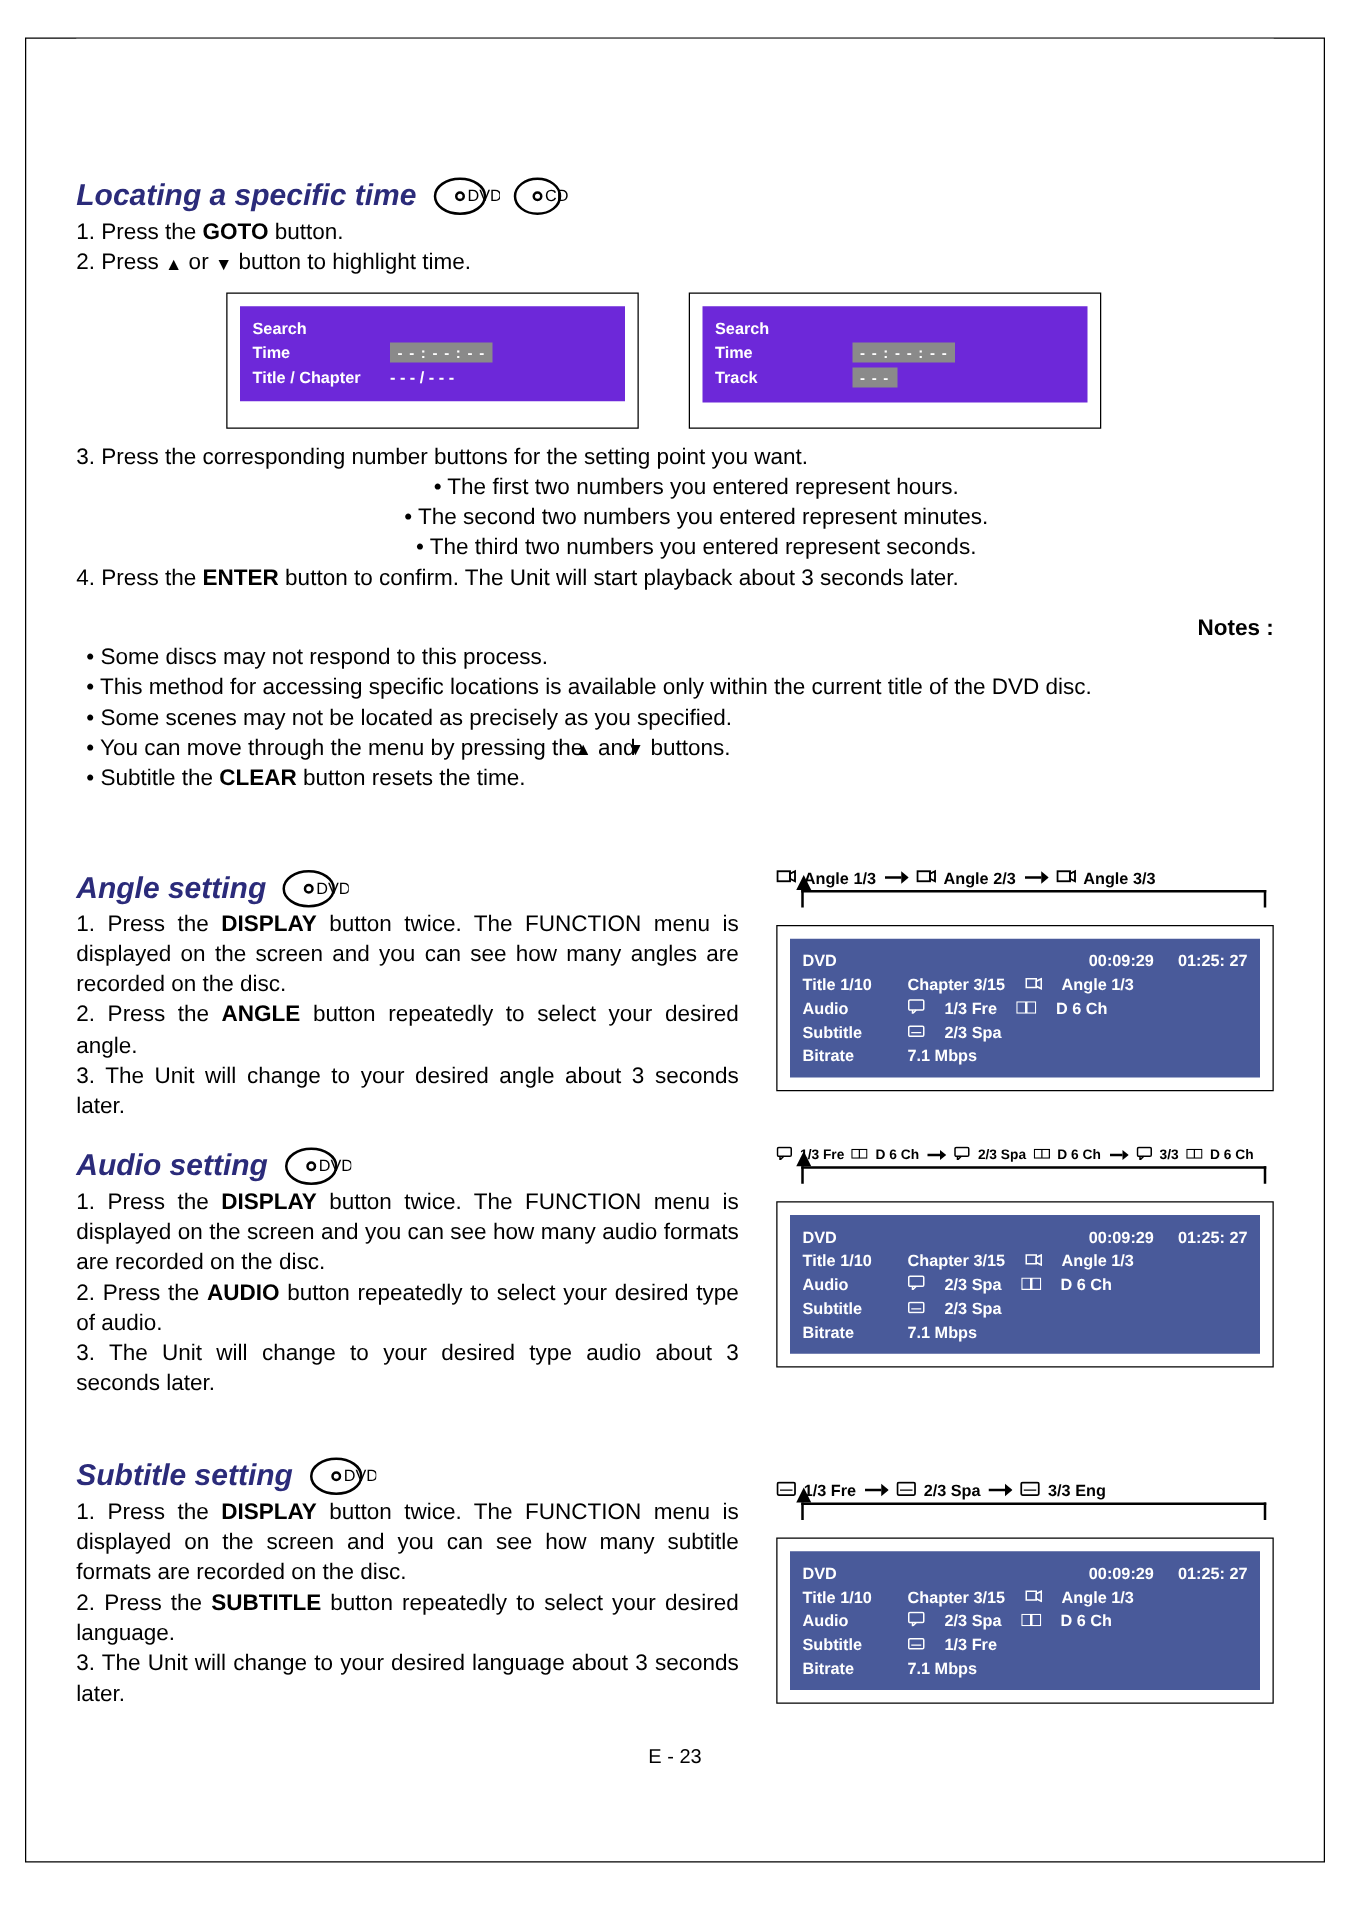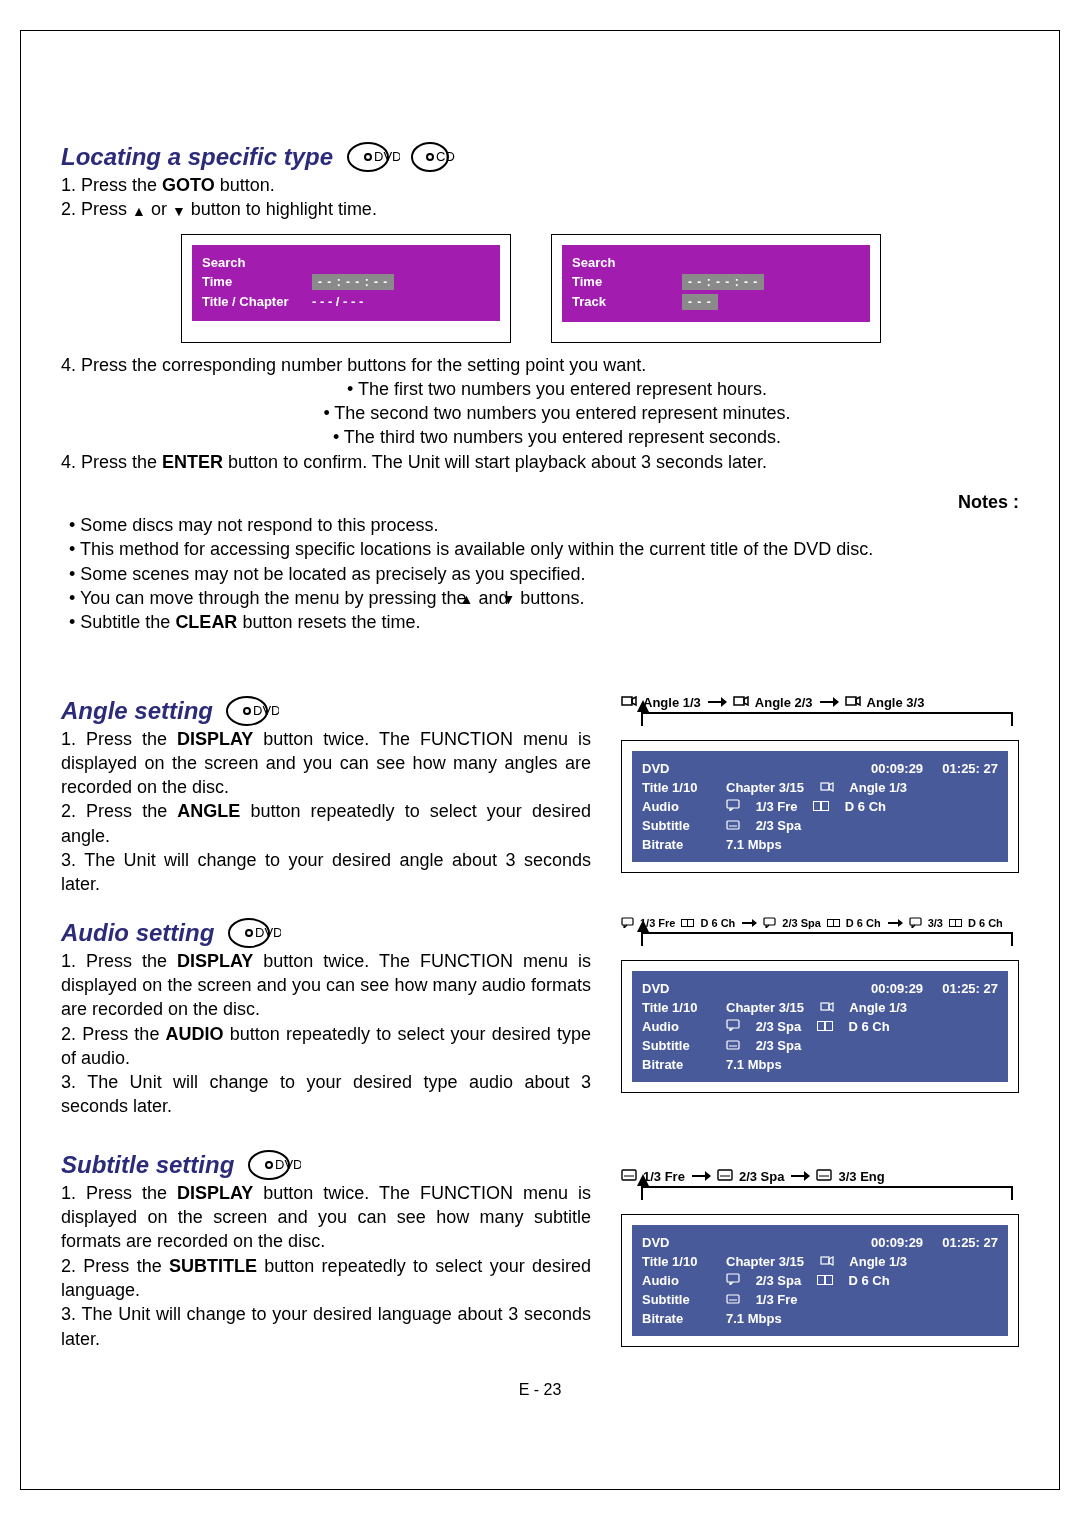--- a/index.html
+++ b/index.html
@@ -49,21 +49,21 @@
     display: flex;
     gap: 40px;
     margin: 12px 0 10px 120px;
   }
   .panel {
     border: 1px solid #000;
     width: 330px;
     padding: 10px 10px 20px 10px;
   }
   .panel-inner {
-    background: #a21caf;
+    background: #6d28d9;
     padding: 8px 10px 10px 10px;
   }
   .panel-inner .row {
     display: flex;
     align-items: center;
     color: #fff;
     font-size: 13px;
     font-weight: bold;
     padding: 2px 0;
   }
@@ -135,21 +135,21 @@
   }
   .tri { font-size: 14px; display:inline-block; vertical-align: middle; line-height:1; }
 </style>
 </head>
 <body>
 
 <div class="page">
   <div class="topgap"></div>
 
   <div>
-    <span class="section-title">Locating a specific type</span>
+    <span class="section-title">Locating a specific time</span>
     <span class="disc-badge">
       <svg width="54" height="32" viewBox="0 0 54 32">
           <ellipse cx="22" cy="16" rx="20" ry="14" fill="none" stroke="#000" stroke-width="2"></ellipse>
           <circle cx="22" cy="16" r="3" fill="none" stroke="#000" stroke-width="2"></circle>
           <text x="28" y="20" font-size="13" font-family="Arial">DVD</text>
         </svg>
     </span>
     <span class="disc-badge">
       <svg width="50" height="32" viewBox="0 0 50 32">
           <ellipse cx="20" cy="16" rx="18" ry="14" fill="none" stroke="#000" stroke-width="2"></ellipse>
@@ -191,21 +191,21 @@
               <span class="valbox">- - : - - : - -</span>
             </div>
           <div class="row">
               <span class="lbl">Track</span>
               <span class="valbox">- - -</span>
             </div>
         </div>
       </div>
     </div>
 
-    <div class="step">4. Press the corresponding number buttons for the setting point you want.</div>
+    <div class="step">3. Press the corresponding number buttons for the setting point you want.</div>
     <div class="step bullet">• The first two numbers you entered represent hours.</div>
     <div class="step bullet">• The second two numbers you entered represent minutes.</div>
     <div class="step bullet">• The third two numbers you entered represent seconds.</div>
     <div class="step">
       <span>4. Press the </span><b>ENTER</b><span> button to confirm. The Unit will start playback about 3 seconds later.</span>
     </div>
 
     <div class="notes-h">Notes :</div>
     <div class="note-line">•  Some discs may not respond to this process.</div>
     <div class="note-line">•  This method for accessing specific locations is available only within the current title of the DVD disc.</div>
@@ -431,21 +431,21 @@
             </div>
           <div class="orow">
               <span class="olbl">Bitrate</span>
               <span>7.1 Mbps</span>
             </div>
         </div>
       </div>
     </div>
   </div>
 
-  <div class="two-col" style="margin-top:30px;">
+  <div class="two-col" style="margin-top:46px;">
     <div class="left">
       <span class="section-title">Subtitle setting</span>
       <span class="disc-badge">
         <svg width="54" height="32" viewBox="0 0 54 32">
             <ellipse cx="22" cy="16" rx="20" ry="14" fill="none" stroke="#000" stroke-width="2"></ellipse>
             <circle cx="22" cy="16" r="3" fill="none" stroke="#000" stroke-width="2"></circle>
             <text x="28" y="20" font-size="13" font-family="Arial">DVD</text>
           </svg>
       </span>
       <div class="step" style="text-align:justify;">

